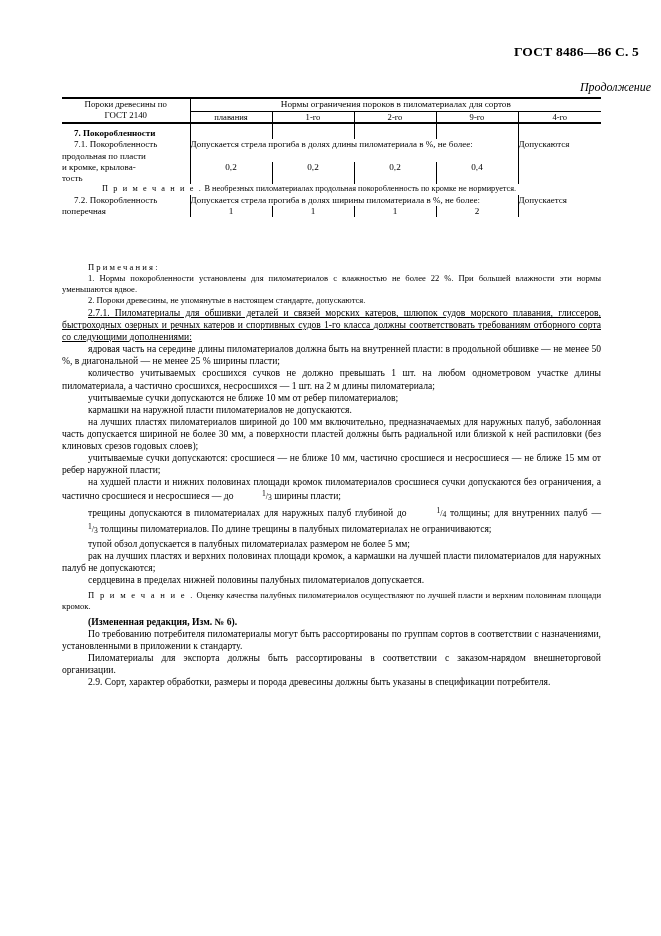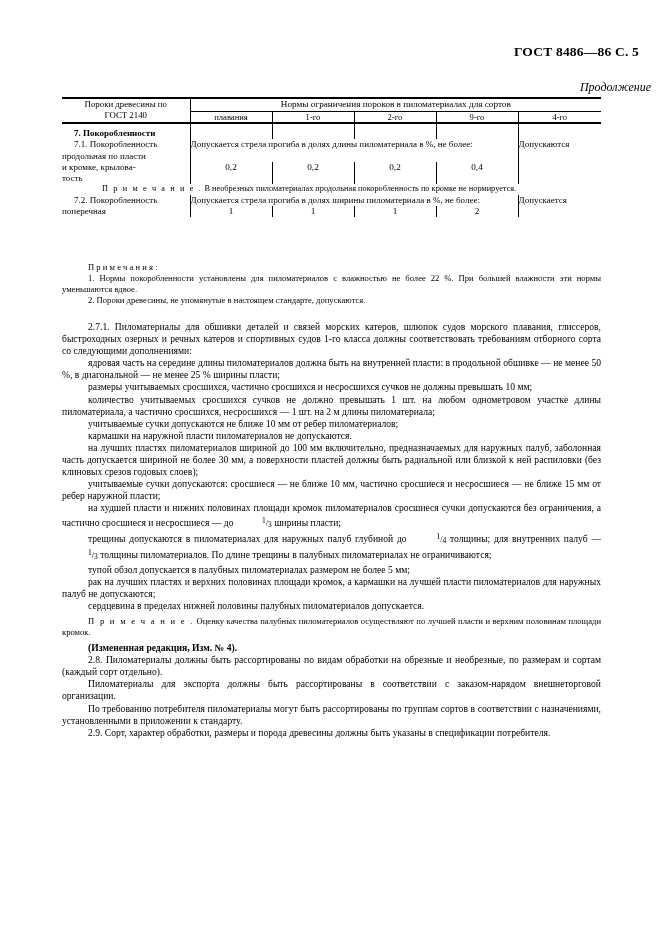--- a/index.html
+++ b/index.html
@@ -218,42 +218,40 @@
       </tbody>
     </table>
   </div>
 
   <div class="body">
 
     <p class="p-ind smallnote">П р и м е ч а н и я :</p>
     <p class="p-ind smallnote">1.  Нормы покоробленности установлены для пиломатериалов с влажностью не более 22 %. При большей влажности эти нормы уменьшаются вдвое.</p>
     <p class="p-ind smallnote">2.  Пороки древесины, не упомянутые в настоящем стандарте, допускаются.</p>
 
-    <p class="p-ind" style="margin-top:15px;">2.7.1.  Пиломатериалы для обшивки деталей и связей морских катеров, шлюпок судов морского плавания, глиссеров, быстроходных озерных и речных катеров и спортивных судов 1-го класса должны соответствовать требованиям отборного сорта со следующими дополнениями:</p>
+    <p class="p-ind" style="margin-top:1px;text-decoration:underline;">2.7.1.  Пиломатериалы для обшивки деталей и связей морских катеров, шлюпок судов морского плавания, глиссеров, быстроходных озерных и речных катеров и спортивных судов 1-го класса должны соответствовать требованиям отборного сорта со следующими дополнениями:</p>
     <p class="p-ind">ядровая часть на середине длины пиломатериалов должна быть на внутренней пласти: в продольной обшивке — не менее 50 %, в диагональной — не менее 25 % ширины пласти;</p>
-    <p class="p-ind">размеры учитываемых сросшихся, частично сросшихся и несросшихся сучков не должны превышать 10 мм;</p>
     <p class="p-ind">количество учитываемых сросшихся сучков не должно превышать 1 шт. на любом однометровом участке длины пиломатериала, а частично сросшихся, несросшихся — 1 шт. на 2 м длины пиломатериала;</p>
     <p class="p-ind">учитываемые сучки допускаются не ближе 10 мм от ребер пиломатериалов;</p>
     <p class="p-ind">кармашки на наружной пласти пиломатериалов не допускаются.</p>
 
     <p class="p-ind">на лучших пластях пиломатериалов шириной до 100 мм включительно, предназначаемых для наружных палуб, заболонная часть допускается шириной не более 30 мм, а поверхности пластей должны быть радиальной или близкой к ней распиловки (без клиновых срезов годовых слоев);</p>
     <p class="p-ind">учитываемые сучки допускаются: сросшиеся — не ближе 10 мм, частично сросшиеся и несросшиеся — не ближе 15 мм от ребер наружной пласти;</p>
 
     <p class="p-ind"><span>на худшей пласти и нижних половинах площади кромок пиломатериалов сросшиеся сучки допускаются без ограничения, а частично сросшиеся и несросшиеся — до </span><span class="frac"><sup>1</sup>/<sub>3</sub></span><span> ширины пласти;</span></p>
 
     <p class="p-ind"><span>трещины допускаются в пиломатериалах для наружных палуб глубиной до </span><span class="frac"><sup>1</sup>/<sub>4</sub></span><span> толщины; для внутренних палуб — </span><span class="frac"><sup>1</sup>/<sub>3</sub></span><span> толщины пиломатериалов. По длине трещины в палубных пиломатериалах не ограничиваются;</span></p>
 
     <p class="p-ind">тупой обзол допускается в палубных пиломатериалах размером не более 5 мм;</p>
     <p class="p-ind">рак на лучших пластях и верхних половинах площади кромок, а кармашки на лучшей пласти пиломатериалов для наружных палуб не допускаются;</p>
     <p class="p-ind">сердцевина в пределах нижней половины палубных пиломатериалов допускается.</p>
 
     <p class="p-ind smallnote" style="margin-top:4px;"><span class="note-lead">П р и м е ч а н и е .</span>
       <span>Оценку качества палубных пиломатериалов осуществляют по лучшей пласти и верхним половинам площади кромок.</span></p>
 
-    <p class="p-ind bld" style="margin-top:4px;">(Измененная редакция, Изм. № 4).</p>
-
-    <p class="p-ind">2.8.  Пиломатериалы должны быть рассортированы по видам обработки на обрезные и необрезные, по размерам и сортам (каждый сорт отдельно).</p>
+    <p class="p-ind bld" style="margin-top:4px;">(Измененная редакция, Изм. № 6).</p>
+
+    <p class="p-ind">По требованию потребителя пиломатериалы могут быть рассортированы по группам сортов в соответствии с назначениями, установленными в приложении к стандарту.</p>
     <p class="p-ind">Пиломатериалы для экспорта должны быть рассортированы в соответствии с заказом-нарядом внешнеторговой организации.</p>
-    <p class="p-ind">По требованию потребителя пиломатериалы могут быть рассортированы по группам сортов в соответствии с назначениями, установленными в приложении к стандарту.</p>
     <p class="p-ind">2.9.  Сорт, характер обработки, размеры и порода древесины должны быть указаны в спецификации потребителя.</p>
   </div>
 
 </div>
 
 </body></html>

